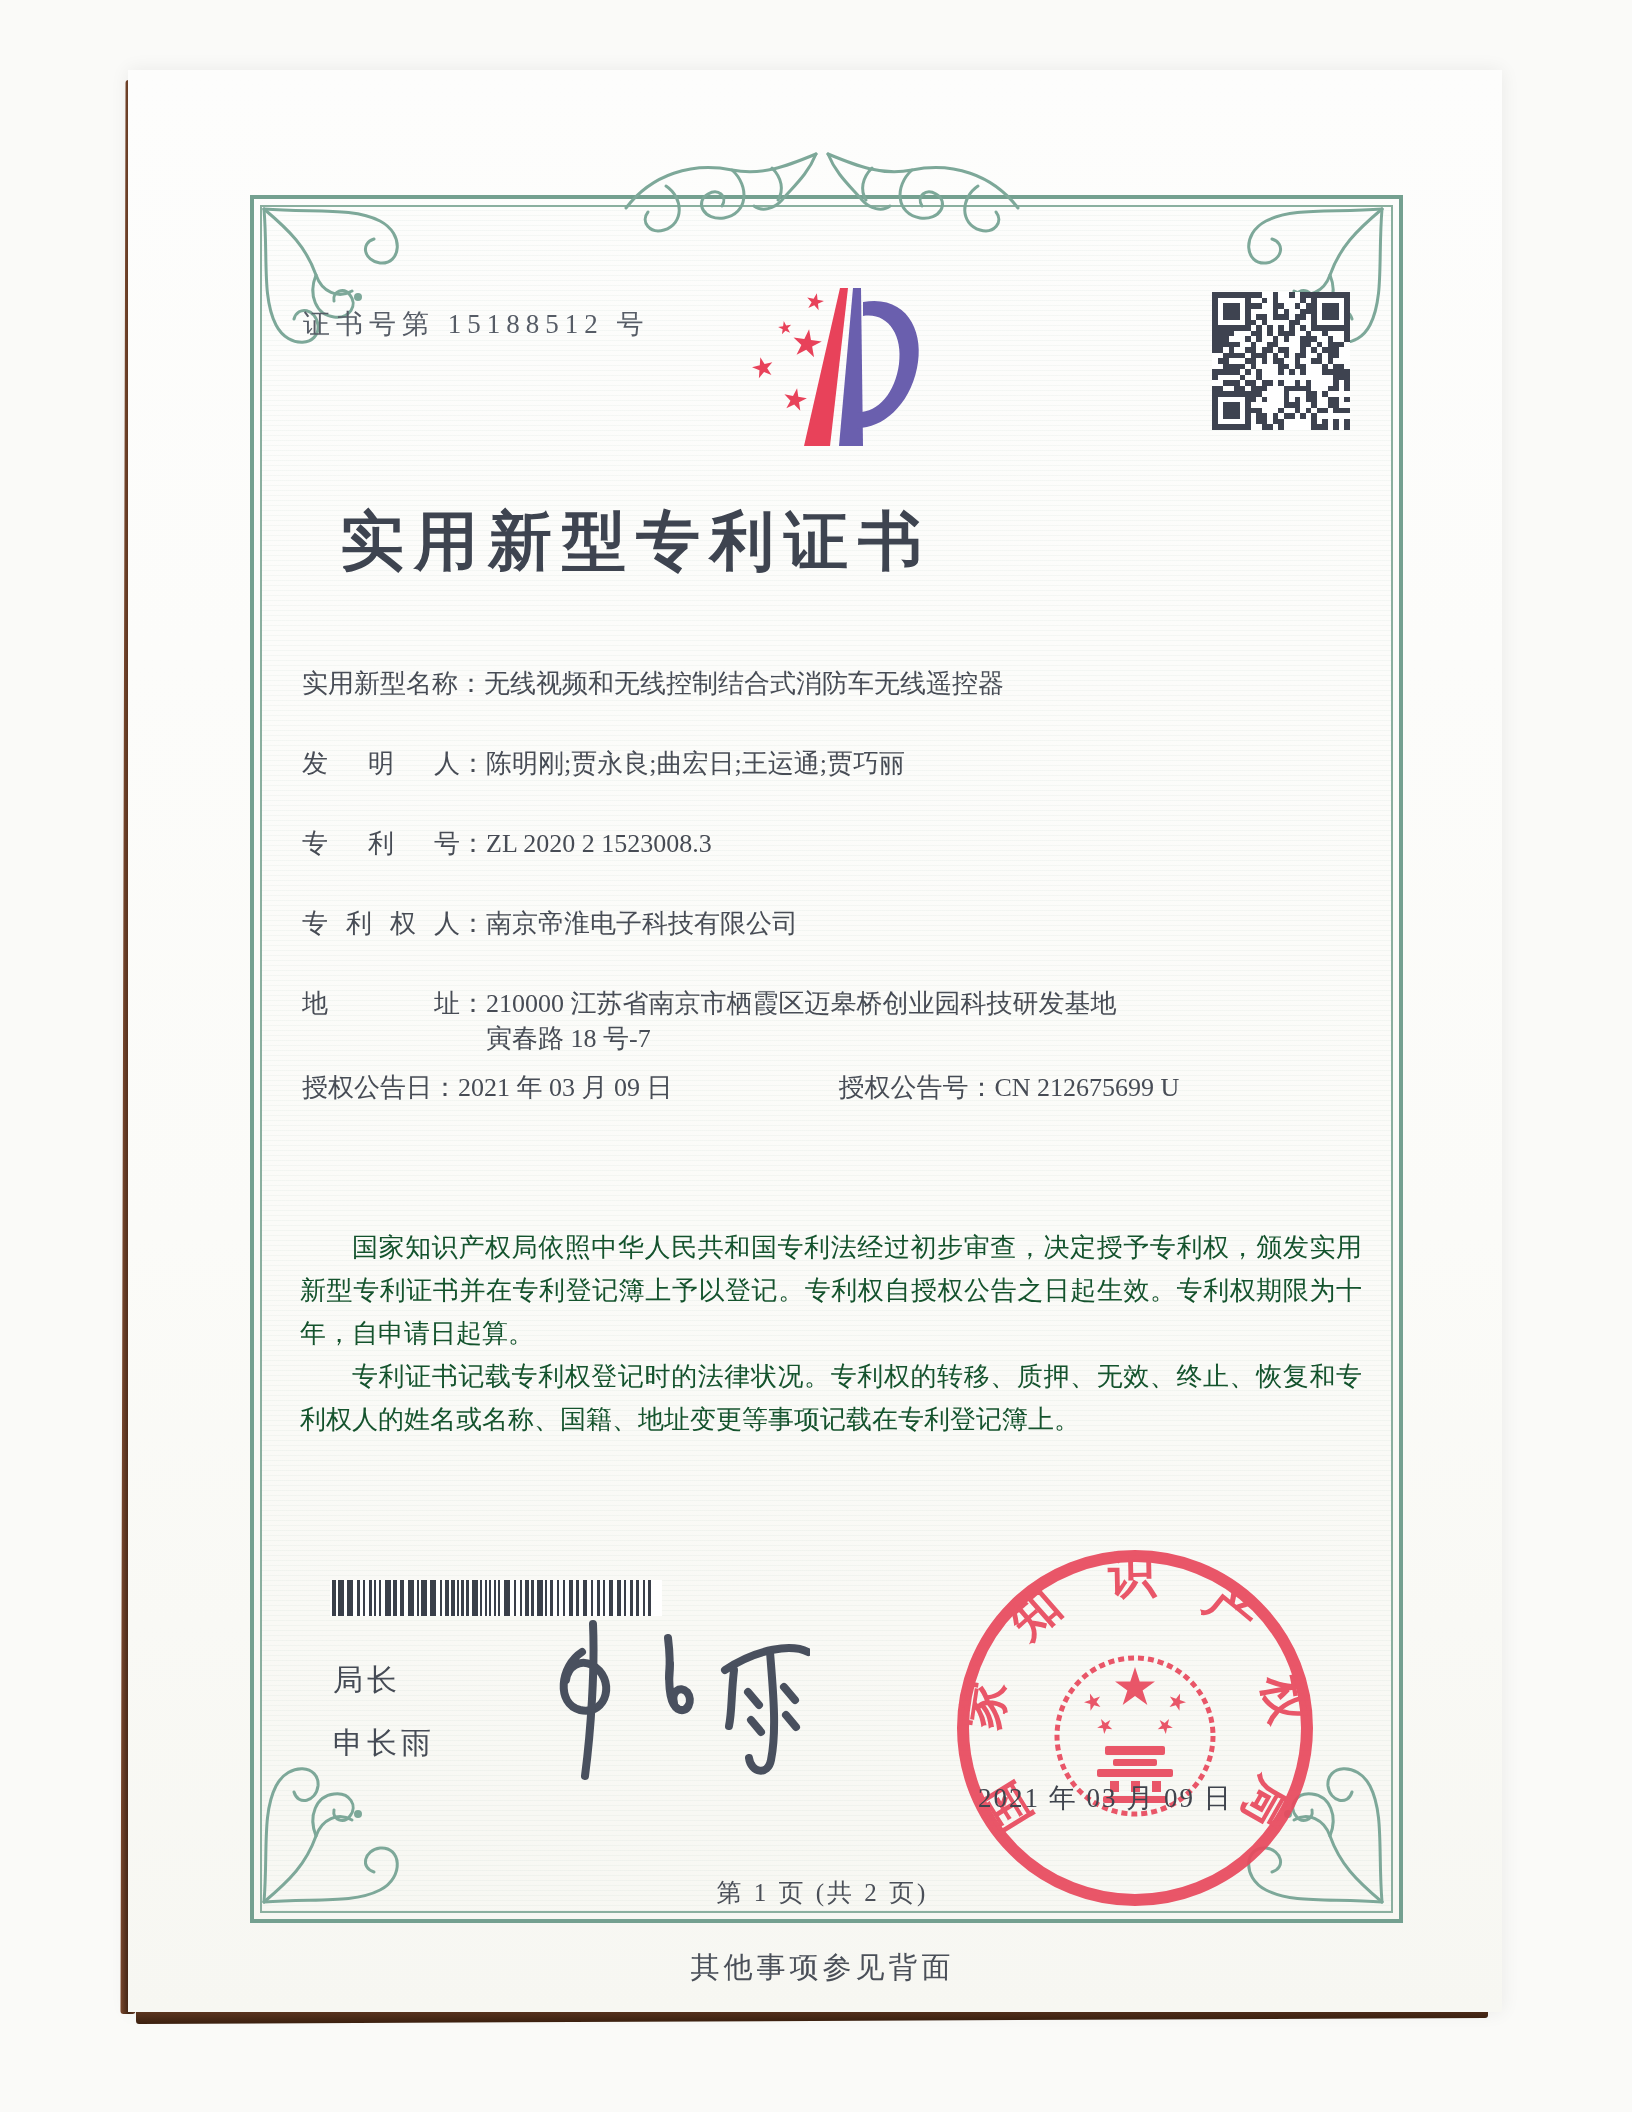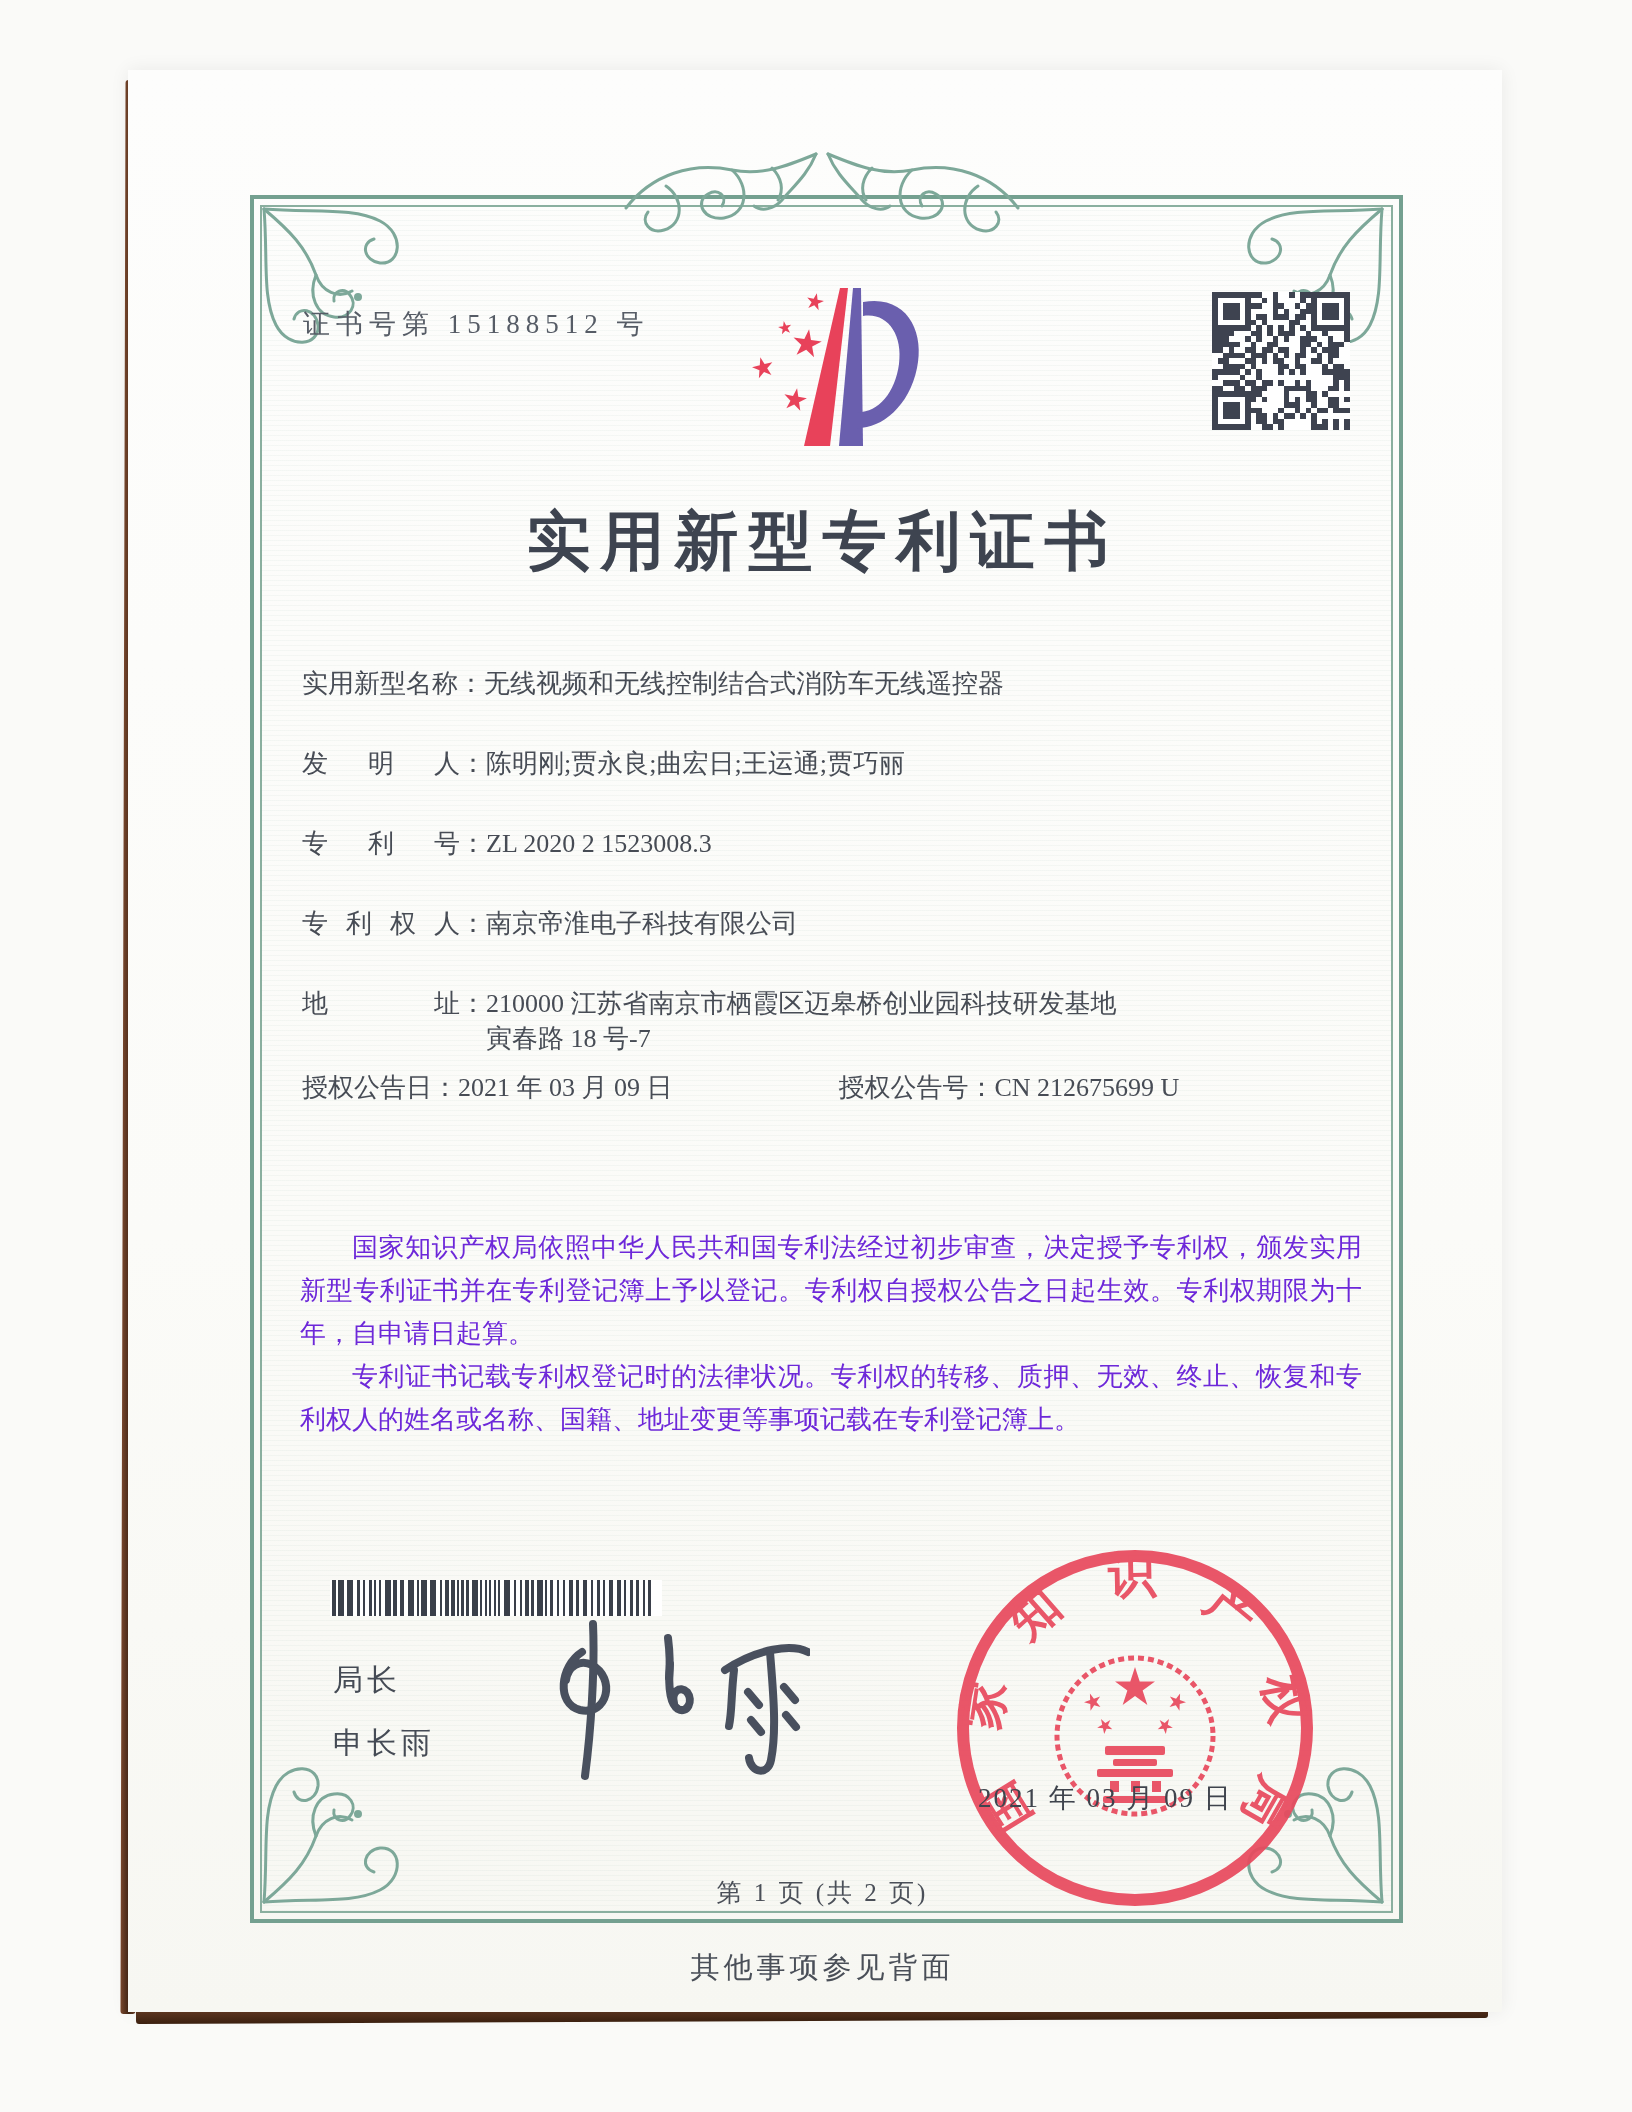--- a/index.html
+++ b/index.html
@@ -17,32 +17,32 @@
   .frame{position:absolute;left:250px;top:195px;width:1145px;height:1720px;border:4px solid #74a090;}
   .frame-inner{position:absolute;inset:6px;border:2px solid #8aaf9f;
          background:repeating-linear-gradient(0deg,rgba(133,173,157,.07) 0 1px,transparent 1px 5px);}
   .ornaments{position:absolute;left:0;top:0;width:1632px;height:2112px;pointer-events:none;}
   
   .cert-no{position:absolute;left:303px;top:306px;font-size:27px;letter-spacing:6px;color:#565c66;}
   .logo{position:absolute;left:727px;top:284px;}
   .qr{position:absolute;left:1212px;top:292px;width:138px;height:138px;display:grid;
       grid-template-columns:repeat(25,1fr);grid-template-rows:repeat(25,1fr);background:#fff;}
   .qr div{background:#3e4350;}
-  .title{position:absolute;left:340px;top:498px;width:965px;text-align:center;
+  .title{position:absolute;left:340px;top:498px;width:965px;
          font-size:64px;font-weight:bold;letter-spacing:10px;color:#3e4450;}
   .fields{position:absolute;left:302px;top:664px;width:1075px;font-size:26px;color:#474c55;}
   .frow{line-height:40px;margin-bottom:40px;white-space:nowrap;}
   .flabel{display:inline-block;width:158px;vertical-align:top;}
   .flabel.spread{text-align:justify;text-align-last:justify;}
   .flabel.auto{width:auto;}
   .colon{display:inline-block;width:26px;}
   .addr2{line-height:38px;margin:-4px 0 10px 184px;}
   .gpair{display:inline-block;width:530px;}
   .paras{position:absolute;left:300px;top:1226px;width:1062px;font-size:26px;line-height:43px;
-         text-align:justify;color:#6d28d9;}
+         text-align:justify;color:#14532d;}
   .paras p{margin:0;text-indent:2em;}
   .barcode{position:absolute;left:330px;top:1580px;width:332px;height:36px;background:#fff;overflow:hidden;}
   .barcode span{position:absolute;top:0;height:36px;background:#3a3f4a;}
   .director{position:absolute;left:333px;top:1660px;font-size:30px;color:#454b55;
             font-family:"Liberation Sans","DejaVu Sans",sans-serif;}
   .director div{margin-bottom:22px;letter-spacing:4px;}
   .signature{position:absolute;left:520px;top:1608px;}
   .seal{position:absolute;left:945px;top:1538px;opacity:.93;}
   .seal-date{position:absolute;left:978px;top:1780px;font-size:27px;letter-spacing:2px;color:#3f444d;z-index:6;}
   .page-info{position:absolute;left:340px;top:1876px;width:965px;text-align:center;font-size:25px;

